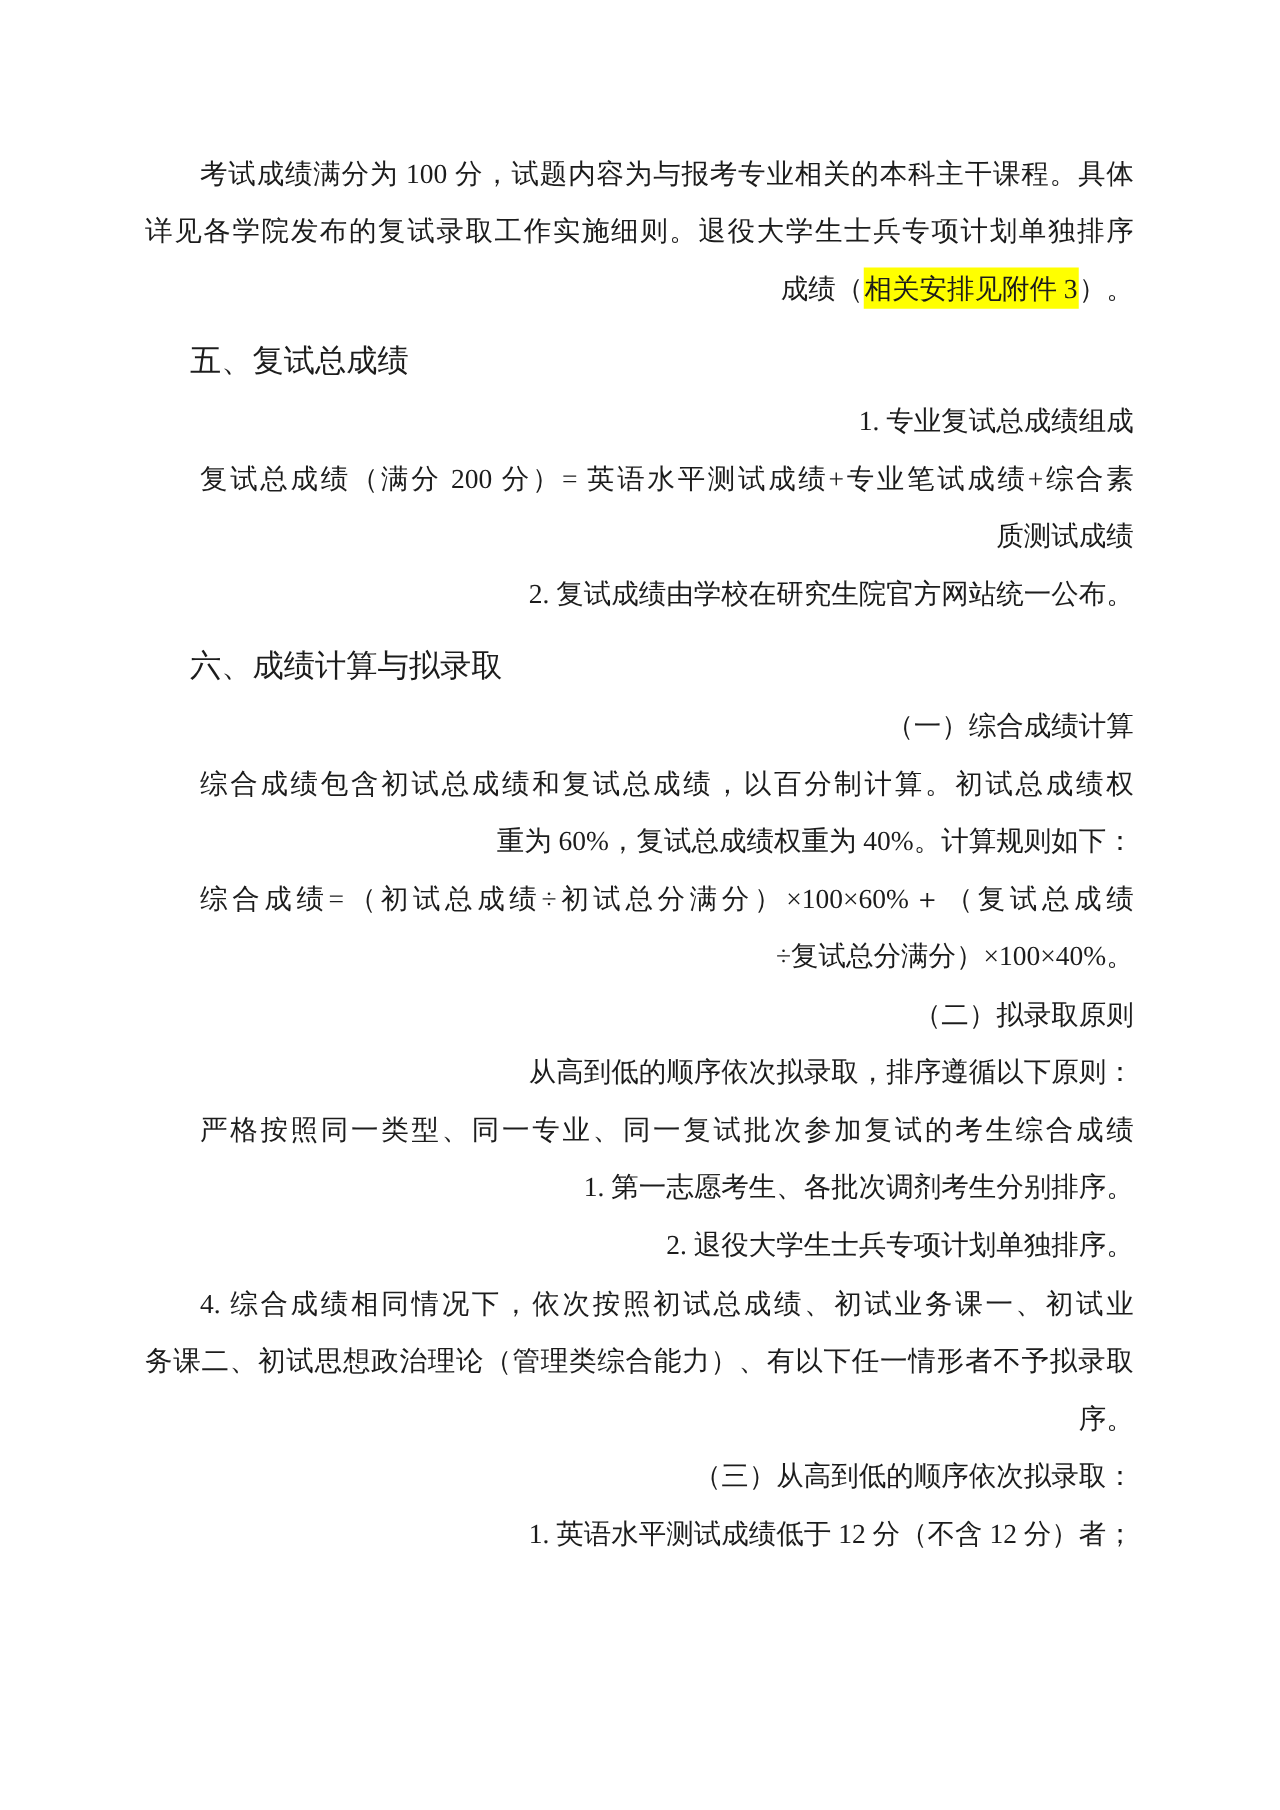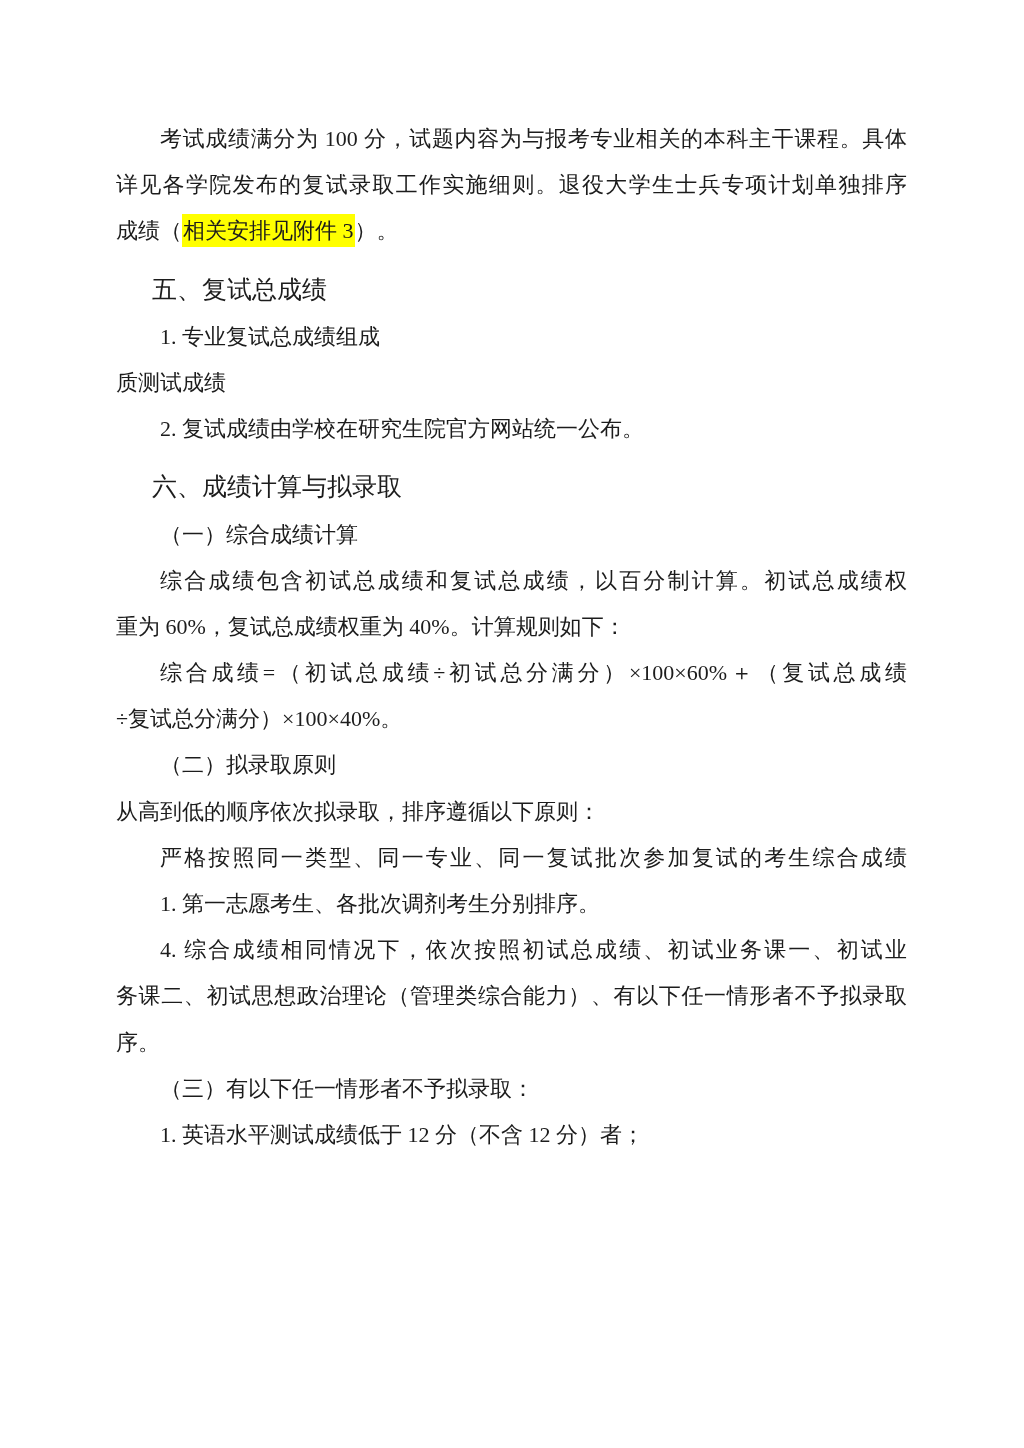--- a/index.html
+++ b/index.html
@@ -19,21 +19,21 @@
     position: absolute;
     left: 116px;
     top: 116px;
     width: 791px;
   }
   .ln {
     font-size: 22px;
     line-height: 46.2px;
     height: 46.2px;
     white-space: nowrap;
-    text-align: left;
+    text-align: right;
   }
   .indent { padding-left: 44px; }
   .fill {
     text-align: justify;
     text-align-last: justify;
     white-space: nowrap;
   }
   .heading {
     font-family: "Liberation Sans", "DejaVu Sans", sans-serif;
     font-weight: normal;
@@ -52,32 +52,34 @@
 <body>
 
 <div class="content">
 
   <div class="ln indent fill">考试成绩满分为 100 分，试题内容为与报考专业相关的本科主干课程。具体</div>
   <div class="ln fill">详见各学院发布的复试录取工作实施细则。退役大学生士兵专项计划单独排序</div>
   <div class="ln"><span>成绩（</span><span class="hl">相关安排见附件 3</span><span>）。</span></div>
 
   <div class="heading">五、复试总成绩</div>
   <div class="ln indent">1. 专业复试总成绩组成</div>
+  <div class="ln indent fill">复试总成绩（满分 200 分）= 英语水平测试成绩+专业笔试成绩+综合素</div>
   <div class="ln">质测试成绩</div>
   <div class="ln indent">2. 复试成绩由学校在研究生院官方网站统一公布。</div>
 
   <div class="heading">六、成绩计算与拟录取</div>
   <div class="ln indent">（一）综合成绩计算</div>
   <div class="ln indent fill">综合成绩包含初试总成绩和复试总成绩，以百分制计算。初试总成绩权</div>
   <div class="ln">重为 60%，复试总成绩权重为 40%。计算规则如下：</div>
   <div class="ln indent fill">综合成绩=（初试总成绩÷初试总分满分）×100×60%＋（复试总成绩</div>
   <div class="ln">÷复试总分满分）×100×40%。</div>
   <div class="ln indent">（二）拟录取原则</div>
   <div class="ln">从高到低的顺序依次拟录取，排序遵循以下原则：</div>
   <div class="ln indent fill">严格按照同一类型、同一专业、同一复试批次参加复试的考生综合成绩</div>
   <div class="ln indent">1. 第一志愿考生、各批次调剂考生分别排序。</div>
+  <div class="ln indent">2. 退役大学生士兵专项计划单独排序。</div>
   <div class="ln indent fill">4. 综合成绩相同情况下，依次按照初试总成绩、初试业务课一、初试业</div>
   <div class="ln fill">务课二、初试思想政治理论（管理类综合能力）、有以下任一情形者不予拟录取</div>
   <div class="ln">序。</div>
-  <div class="ln indent">（三）有以下任一情形者不予拟录取：</div>
+  <div class="ln indent">（三）从高到低的顺序依次拟录取：</div>
   <div class="ln indent">1. 英语水平测试成绩低于 12 分（不含 12 分）者；</div>
 
 </div>
 
 </body></html>

